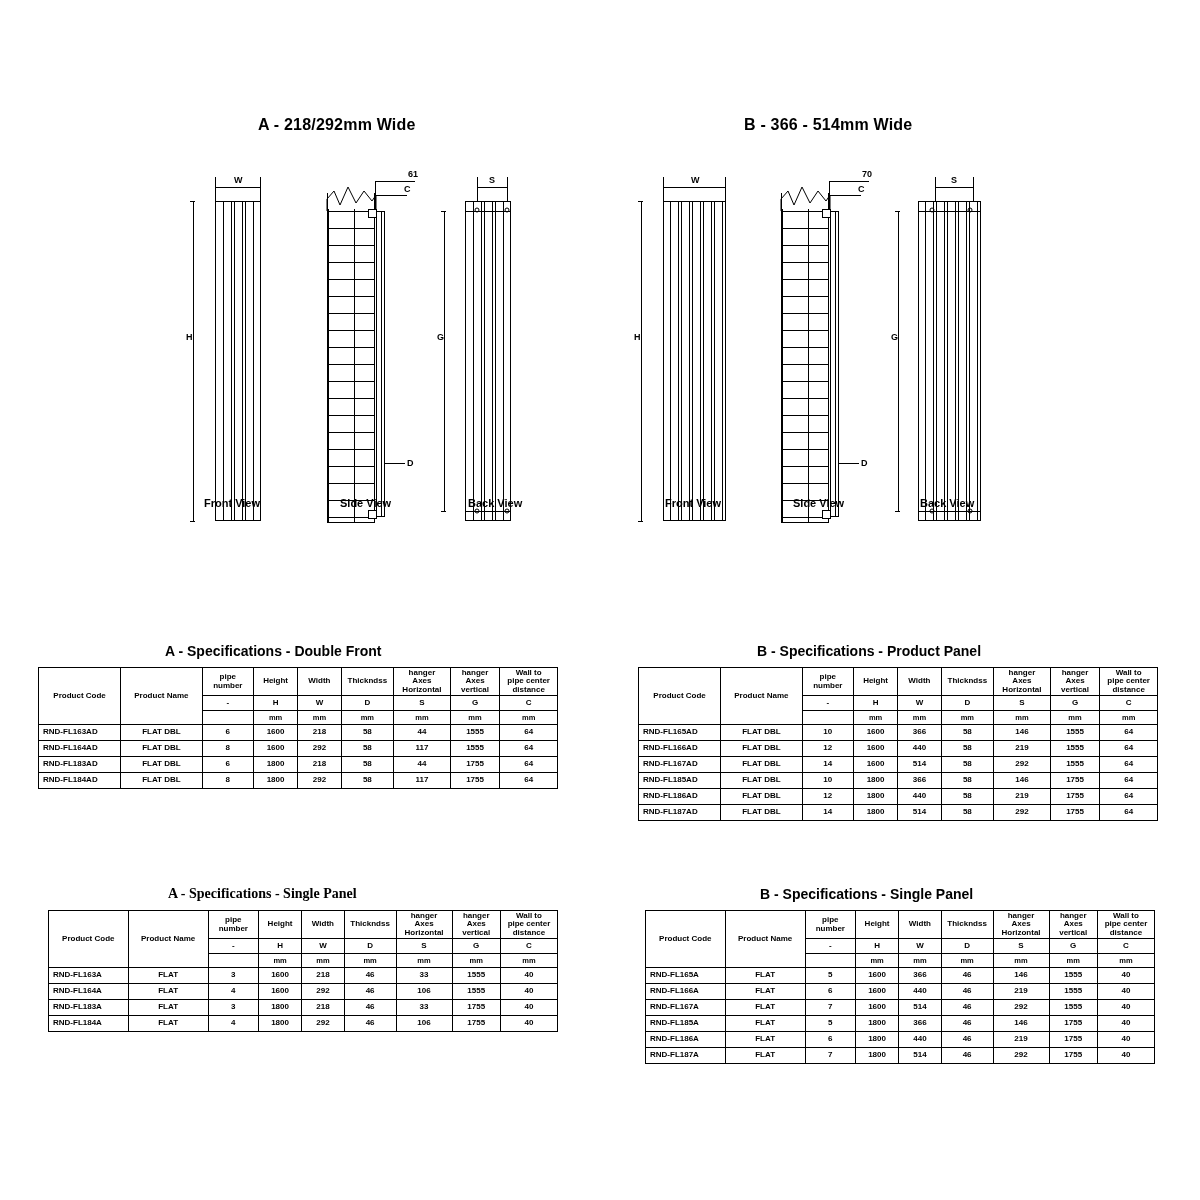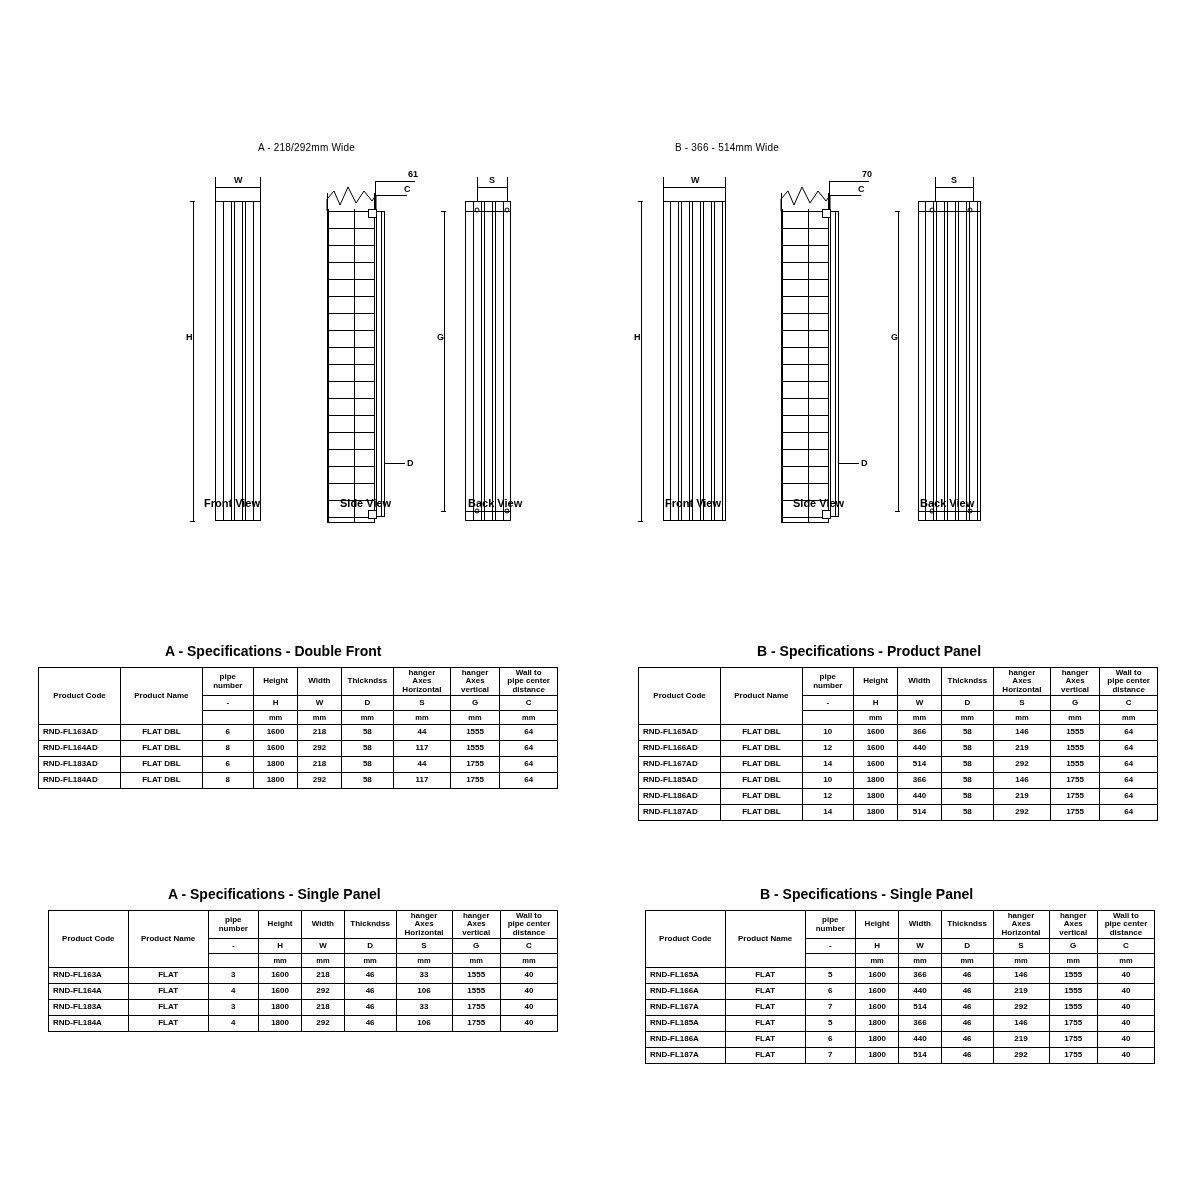--- a/index.html
+++ b/index.html
@@ -13,28 +13,27 @@
     font-family: "Liberation Sans", sans-serif;
     color: #000;
     position: relative;
     overflow: hidden;
   }
   .page { position: relative; width: 1200px; height: 1200px; }
 
   
   .sec-title {
     position: absolute;
-    font-size: 10px;
-    font-weight: normal;
+    font-size: 16px;
+    font-weight: bold;
     letter-spacing: 0.2px;
     white-space: nowrap;
-    margin-top: 26px;
   }
   #title-a { left: 258px; top: 116px; }
-  #title-b { left: 675px; top: 116px; }
+  #title-b { left: 744px; top: 116px; }
 
   
   .drawing { position: absolute; }
   .view-label {
     position: absolute;
     font-size: 11px;
     font-weight: bold;
     white-space: nowrap;
   }
   .dim-label {
@@ -445,21 +444,21 @@
         <td>1800</td>
         <td>514</td>
         <td>58</td>
         <td>292</td>
         <td>1755</td>
         <td>64</td>
       </tr>
     </tbody>
   </table>
 
-  <div class="tbl-title" style="left:168px; top:886px;">A - Specifications - Single Panel</div>
+  <div class="tbl-title" style="left:168px; top:886px;font-family:Liberation Serif, serif;">A - Specifications - Single Panel</div>
   <table class="spec" style="left:48px; top:910px; width:510px;">
     <tbody>
       <tr>
         <th rowspan="3" style="width:84px;">Product Code</th>
         <th rowspan="3" style="width:84px;">Product Name</th>
         <th style="width:52px;">pipe<br>number</th>
         <th style="width:44px;">Height</th>
         <th style="width:44px;">Width</th>
         <th style="width:50px;">Thickndss</th>
         <th style="width:56px;">hanger<br>Axes<br>Horizontal</th>

